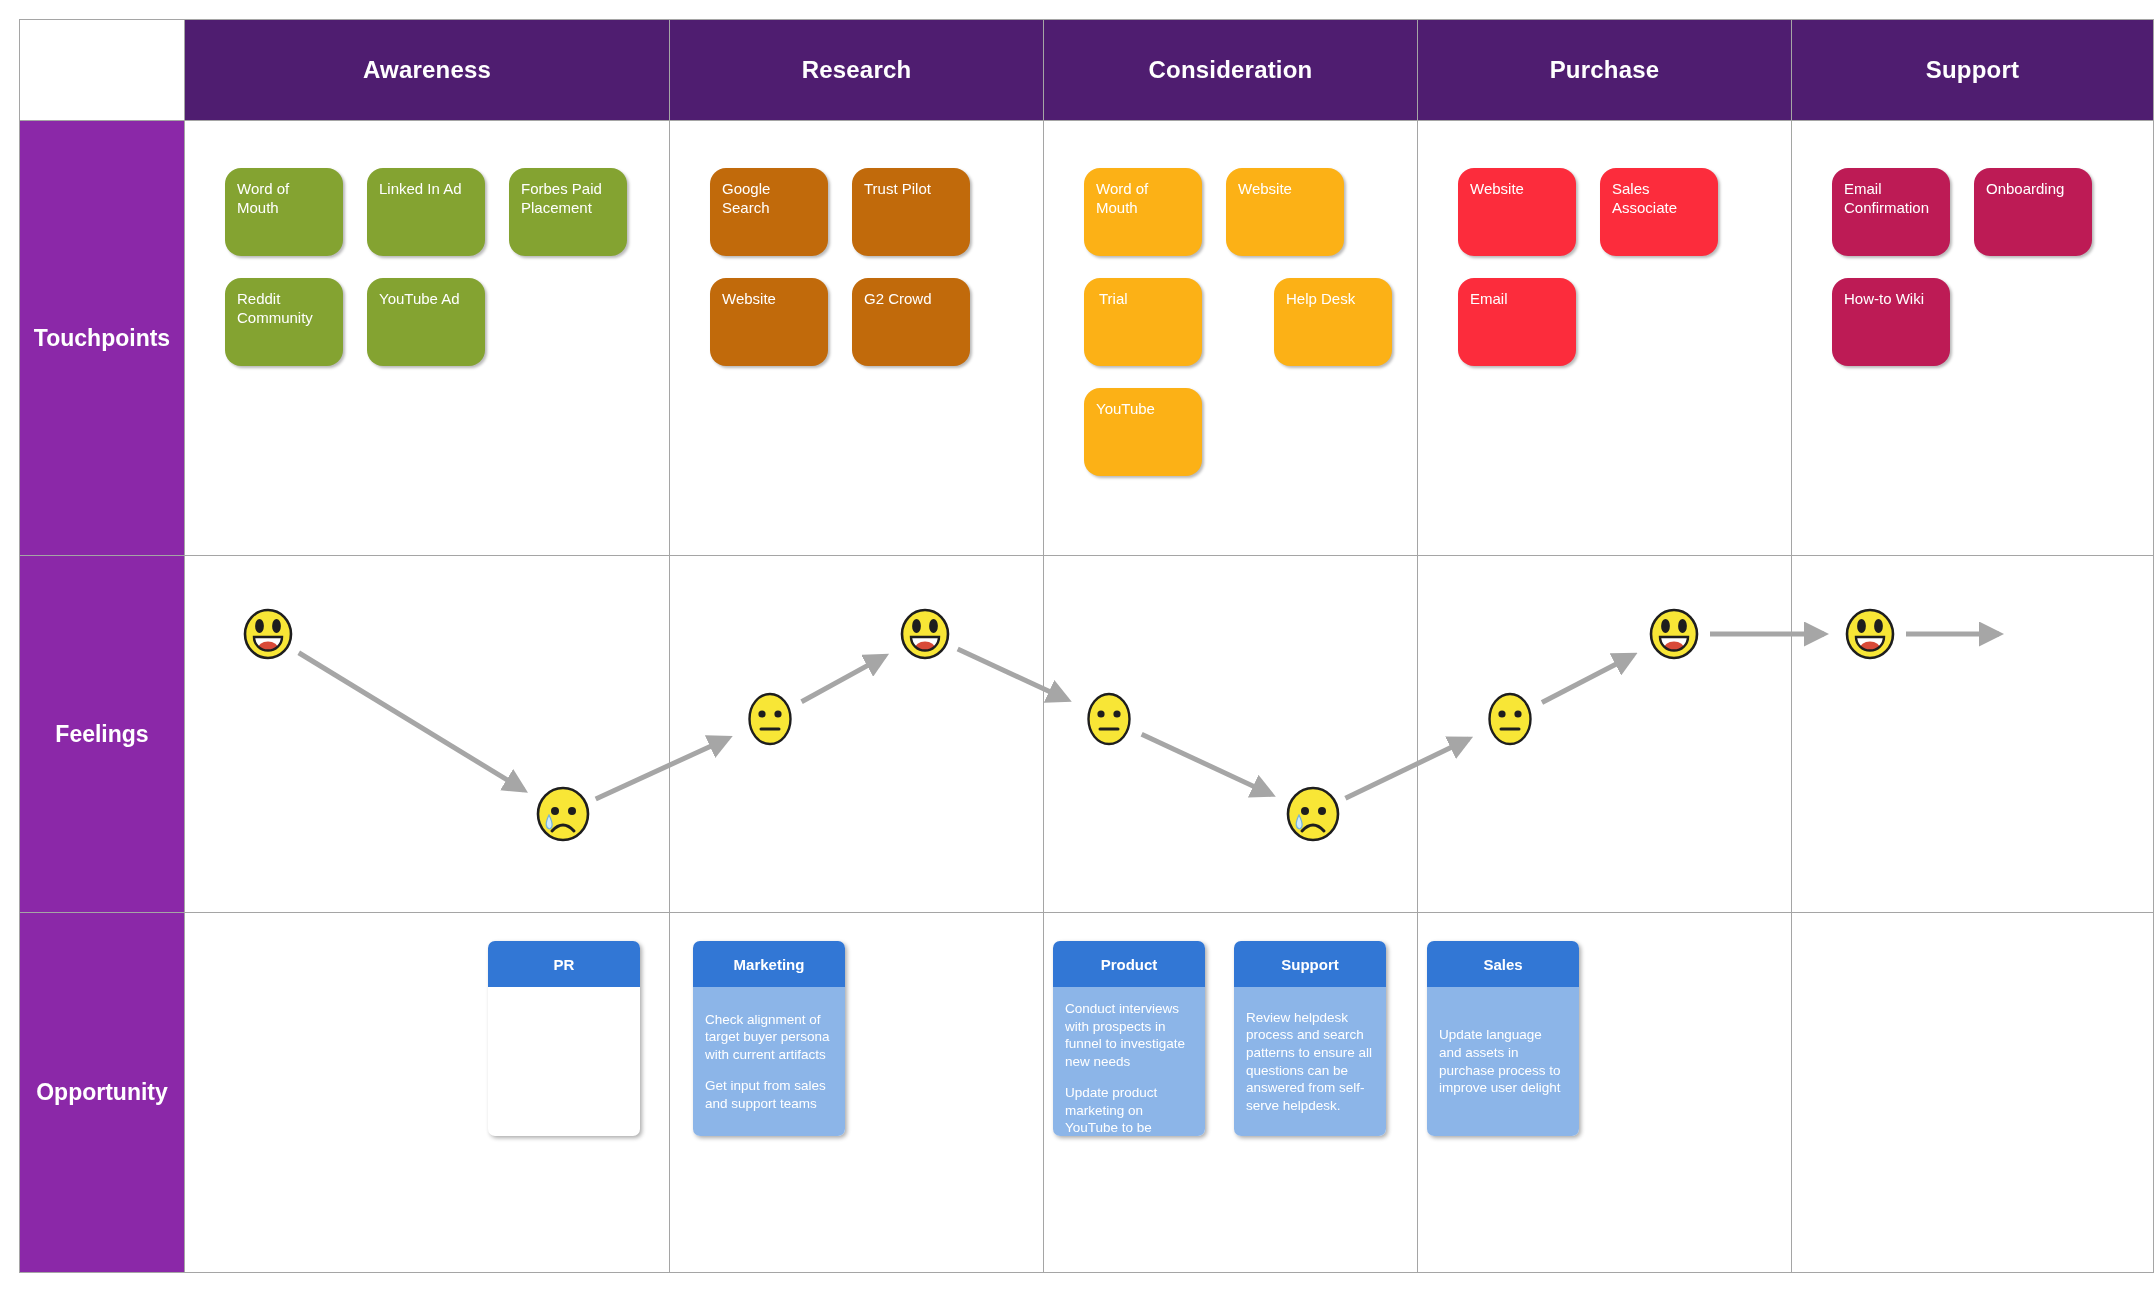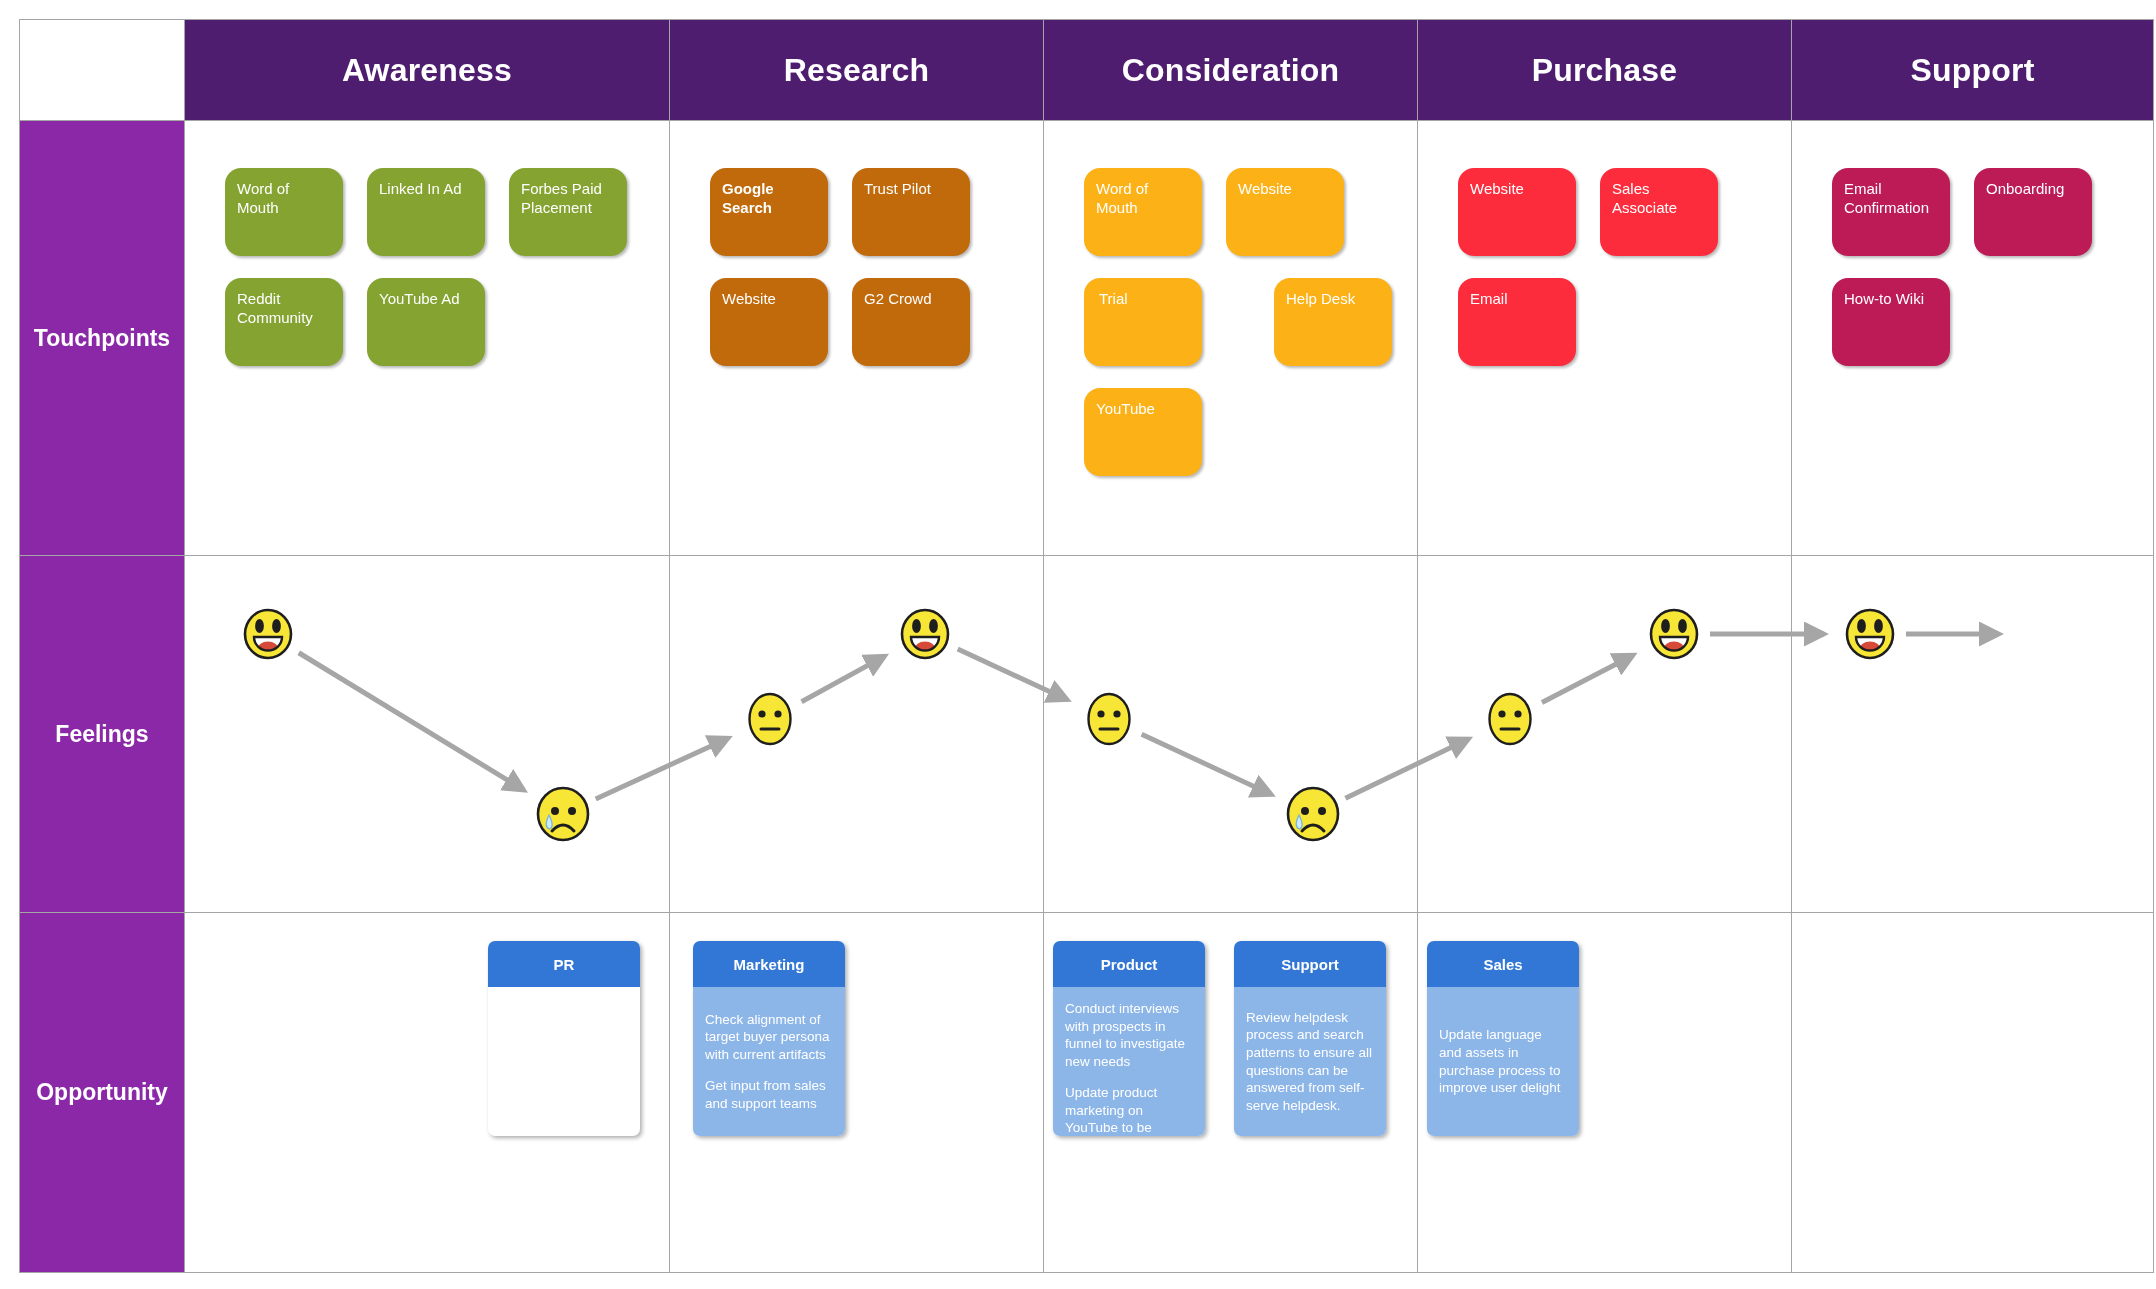--- a/index.html
+++ b/index.html
@@ -17,21 +17,21 @@
   .cell{
     border-right:1px solid var(--c-grid,#a5a5a5);
     border-bottom:1px solid var(--c-grid,#a5a5a5);
     box-sizing:border-box;
     position:relative;
     background:#fff;
   }
   .cell.head{
     background:var(--c-header,#4f1d70);
     display:flex;align-items:center;justify-content:center;
-    color:#fff;font-weight:bold;font-size:32px;letter-spacing:.2px;
+    color:#fff;font-weight:bold;font-size:24px;letter-spacing:.2px;
   }
   .cell.corner{background:#ffffff;}
   .cell.rowlab{
     background:var(--c-label,#8b28a8);
     display:flex;align-items:center;justify-content:center;
     color:#fff;font-weight:bold;font-size:23px;
   }
   .cell.tp{
     display:flex;flex-wrap:wrap;align-content:flex-start;
     padding:47px 18px 0 40px;
@@ -98,21 +98,21 @@
         <span data-name="row-label-text">Touchpoints</span>
       </div>
     <div class="cell tp" data-name="touchpoints-cell-awareness">
         <div class="note" data-name="sticky-note-awareness" style="background: rgb(132, 163, 49);">Word of Mouth</div>
         <div class="note" data-name="sticky-note-awareness" style="background: rgb(132, 163, 49);">Linked In Ad</div>
         <div class="note" data-name="sticky-note-awareness" style="background: rgb(132, 163, 49);">Forbes Paid Placement</div>
         <div class="note" data-name="sticky-note-awareness" style="background: rgb(132, 163, 49);">Reddit Community</div>
         <div class="note" data-name="sticky-note-awareness" style="background: rgb(132, 163, 49);">YouTube Ad</div>
       </div>
     <div class="cell tp" data-name="touchpoints-cell-research">
-        <div class="note" data-name="sticky-note-research" style="background: rgb(193, 106, 11); font-weight: bold;">Google Search</div>
+        <div class="note" data-name="sticky-note-research" style="background: rgb(193, 106, 11);">Google Search</div>
         <div class="note" data-name="sticky-note-research" style="background: rgb(193, 106, 11);">Trust Pilot</div>
         <div class="note" data-name="sticky-note-research" style="background: rgb(193, 106, 11);">Website</div>
         <div class="note" data-name="sticky-note-research" style="background: rgb(193, 106, 11);">G2 Crowd</div>
       </div>
     <div class="cell tp" data-name="touchpoints-cell-consideration">
         <div class="note" data-name="sticky-note-consideration" style="background: rgb(252, 177, 22);">Word of Mouth</div>
         <div class="note" data-name="sticky-note-consideration" style="background: rgb(252, 177, 22);">Website</div>
         <div class="note" data-name="sticky-note-consideration" style="background: rgb(252, 177, 22); padding-left: 15px;">Trial</div>
         <div class="note" data-name="sticky-note-consideration" style="background: rgb(252, 177, 22); margin-left: 48px;">Help Desk</div>
         <div class="note" data-name="sticky-note-consideration" style="background: rgb(252, 177, 22);">YouTube</div>

